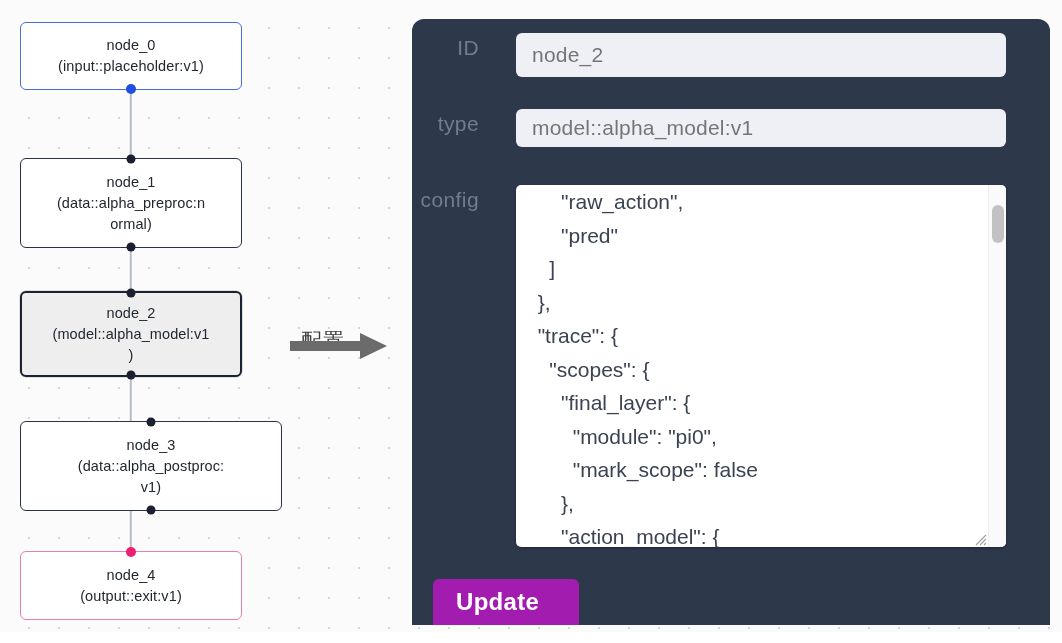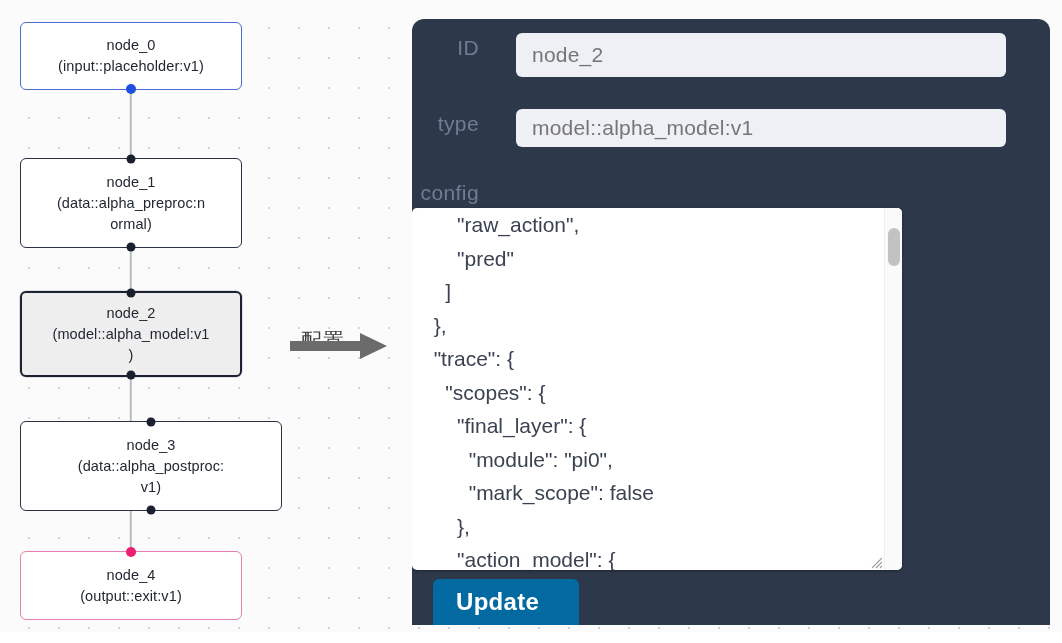--- a/index.html
+++ b/index.html
@@ -163,21 +163,21 @@
     font-size: 21px;
     font-family: "Liberation Sans", sans-serif;
     padding: 0 16px;
     letter-spacing: .2px;
     outline: none;
   }
   #id-row { left: 0px; top: 14px; }
   #id-input { width: 490px; height: 44px; }
   #type-row { left: 0px; top: 90px; }
   #type-input { width: 490px; height: 38px; }
-  #config-row { left: 0px; top: 159px; flex-direction: column; }
+  #config-row { left: 0px; top: 166px; }
 
   #config-textarea-wrap {
     position: relative;
     width: 490px;
     height: 362px;
     background: #ffffff;
     border-radius: 5px;
     box-shadow: 0 1px 3px rgba(0,0,0,.35);
     overflow: hidden;
   }
@@ -223,21 +223,21 @@
     width: 14px;
     height: 14px;
   }
 
   #update-button {
     position: absolute;
     left: 21px;
     top: 560px;
     width: 146px;
     height: 46px;
-    background: #0369a1;
+    background: #a21caf;
     color: #ffffff;
     border: none;
     border-radius: 6px 6px 0 0;
     font-size: 24px;
     font-family: "Liberation Sans", sans-serif;
     font-weight: bold;
     letter-spacing: .3px;
     text-align: left;
     padding: 0 0 0 23px;
     cursor: pointer;

